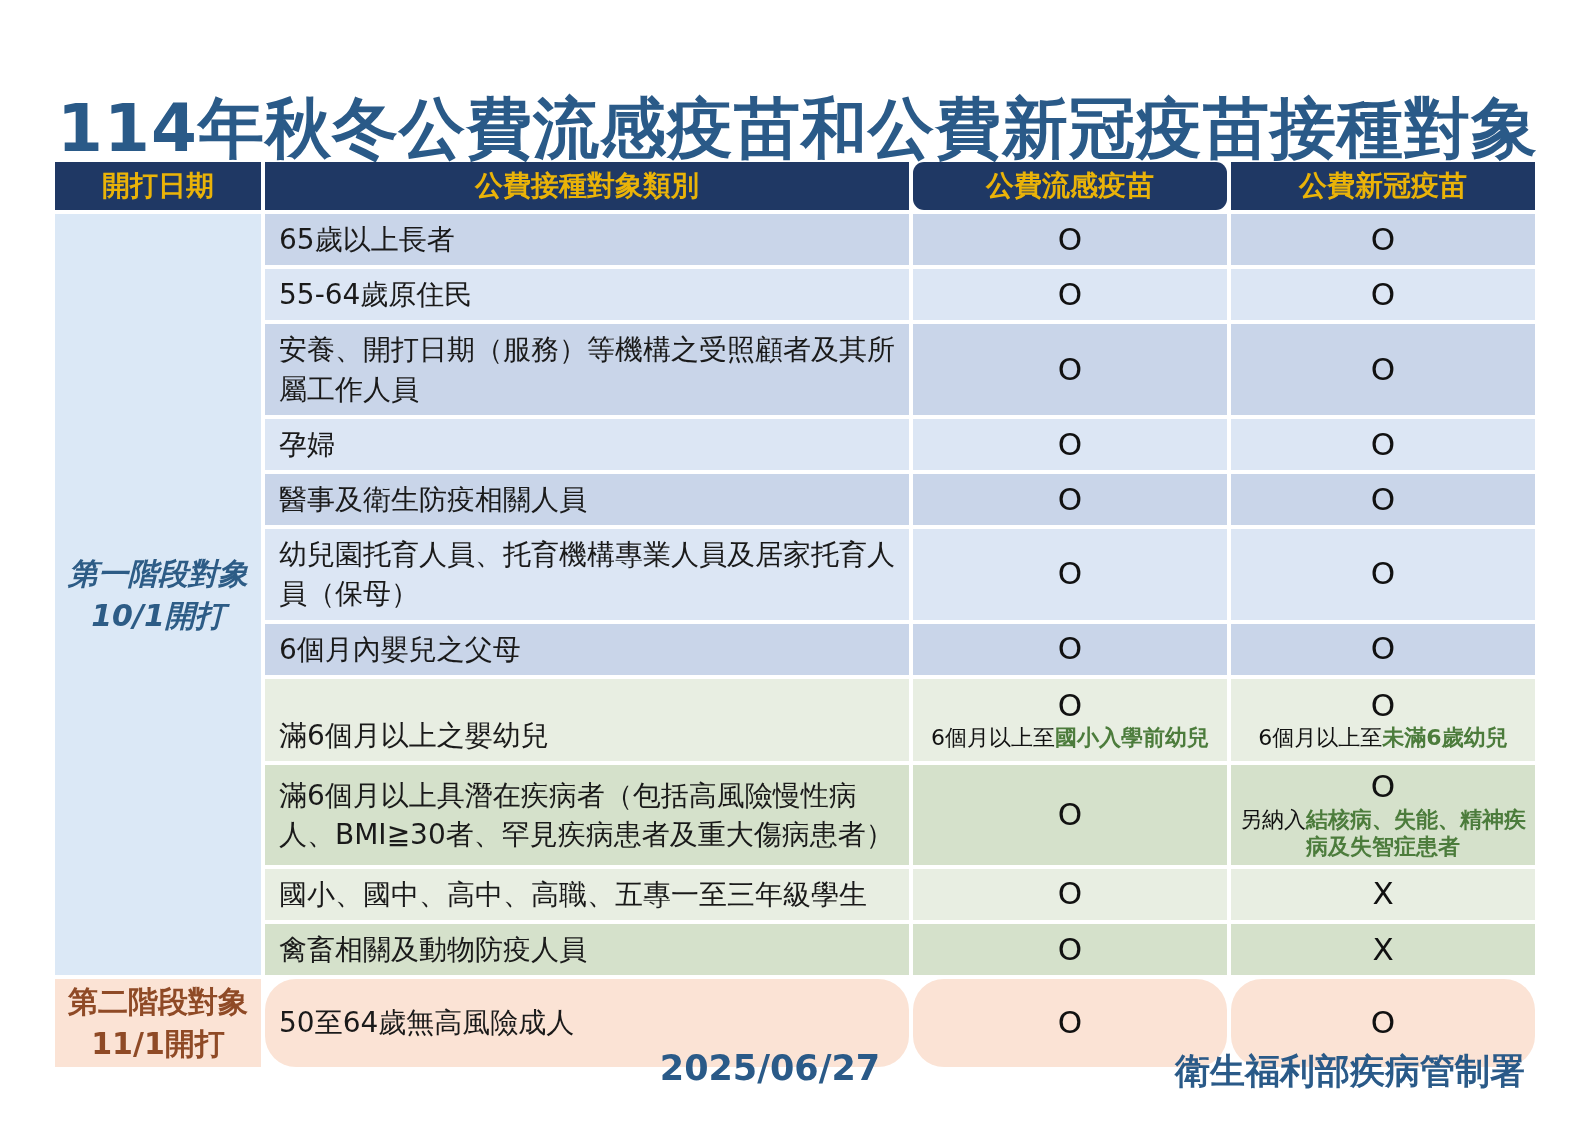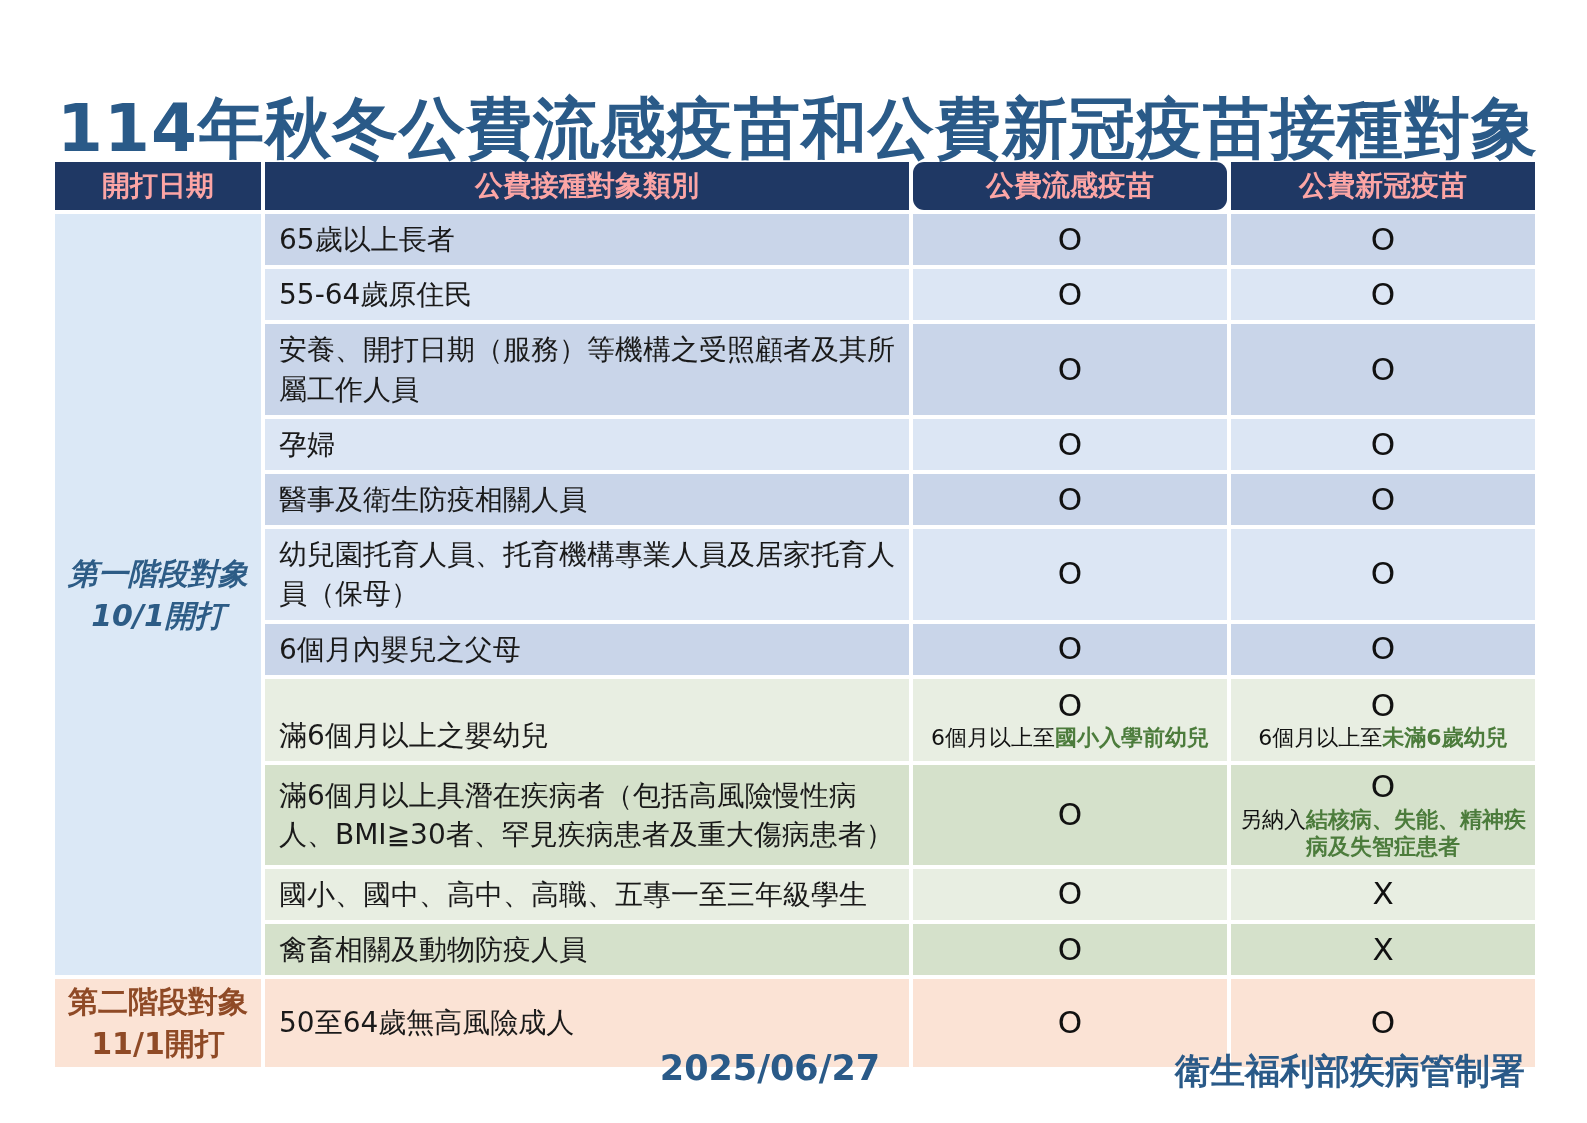--- a/index.html
+++ b/index.html
@@ -18,21 +18,21 @@
   }
   .grid{
     position:absolute;top:162px;left:55px;width:1480px;
     display:grid;
     grid-template-columns:206px 644px 314px 304px;
     gap:4px;
     background:#ffffff;
   }
   .cell{box-sizing:border-box;display:flex;align-items:center;justify-content:center;}
   .hdr{
-    background:var(--header-bg);color:#fca5a5;
+    background:var(--header-bg);color:#eab308;
     font-size:28px;font-weight:bold;
     min-height:48px;
   }
   .stage{
     flex-direction:column;justify-content:center;
     font-size:30px;font-weight:bold;line-height:1.4;text-align:center;
   }
   .stage1{background:var(--stage1-bg);color:var(--stage1-color);}
   .stage2{background:var(--orange-bg);color:var(--stage2-color);}
   .cat{
@@ -44,21 +44,21 @@
   .mk{font-size:31px;line-height:1.15;color:#111111;}
   .note{
     font-size:22px;line-height:1.25;text-align:center;color:#111111;
     margin-top:1px;
   }
   .note .em{font-weight:bold;color:var(--note-green);}
   .tone-blue-a{background:var(--blue-a);}
   .tone-blue-b{background:var(--blue-b);}
   .tone-green-a{background:var(--green-a);}
   .tone-green-b{background:var(--green-b);}
-  .tone-orange{background:var(--orange-bg);}
+  .tone-orange{background:var(--orange-bg);border-radius:31px;}
   .footer-date{
     position:absolute;top:1048px;left:620px;width:300px;
     text-align:center;font-size:35px;font-weight:bold;
     color:var(--title-color);
   }
   .footer-agency{
     position:absolute;top:1048px;right:62px;
     text-align:right;font-size:35px;font-weight:bold;
     color:var(--title-color);
   }

